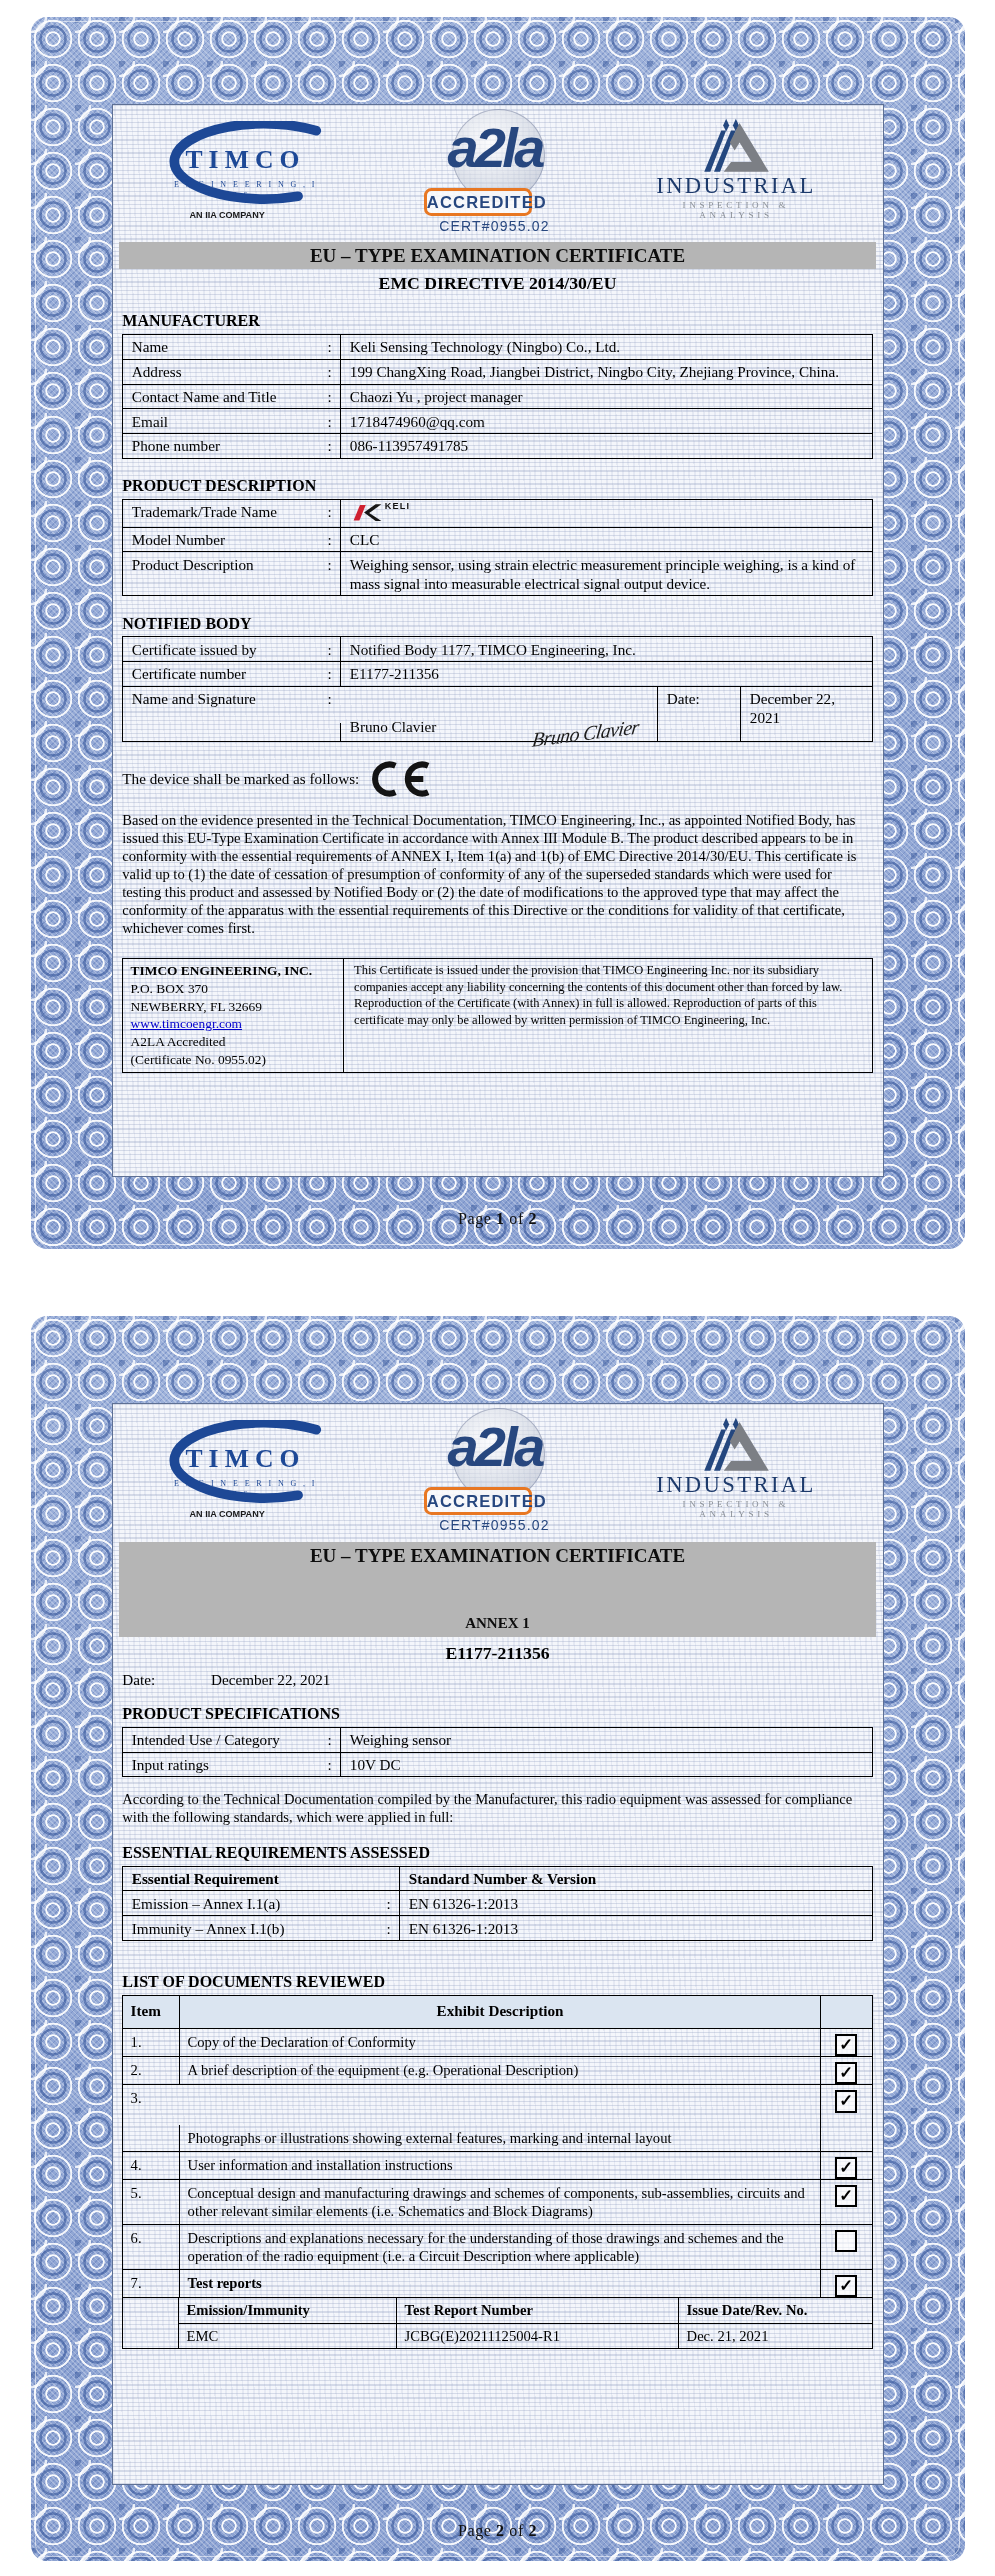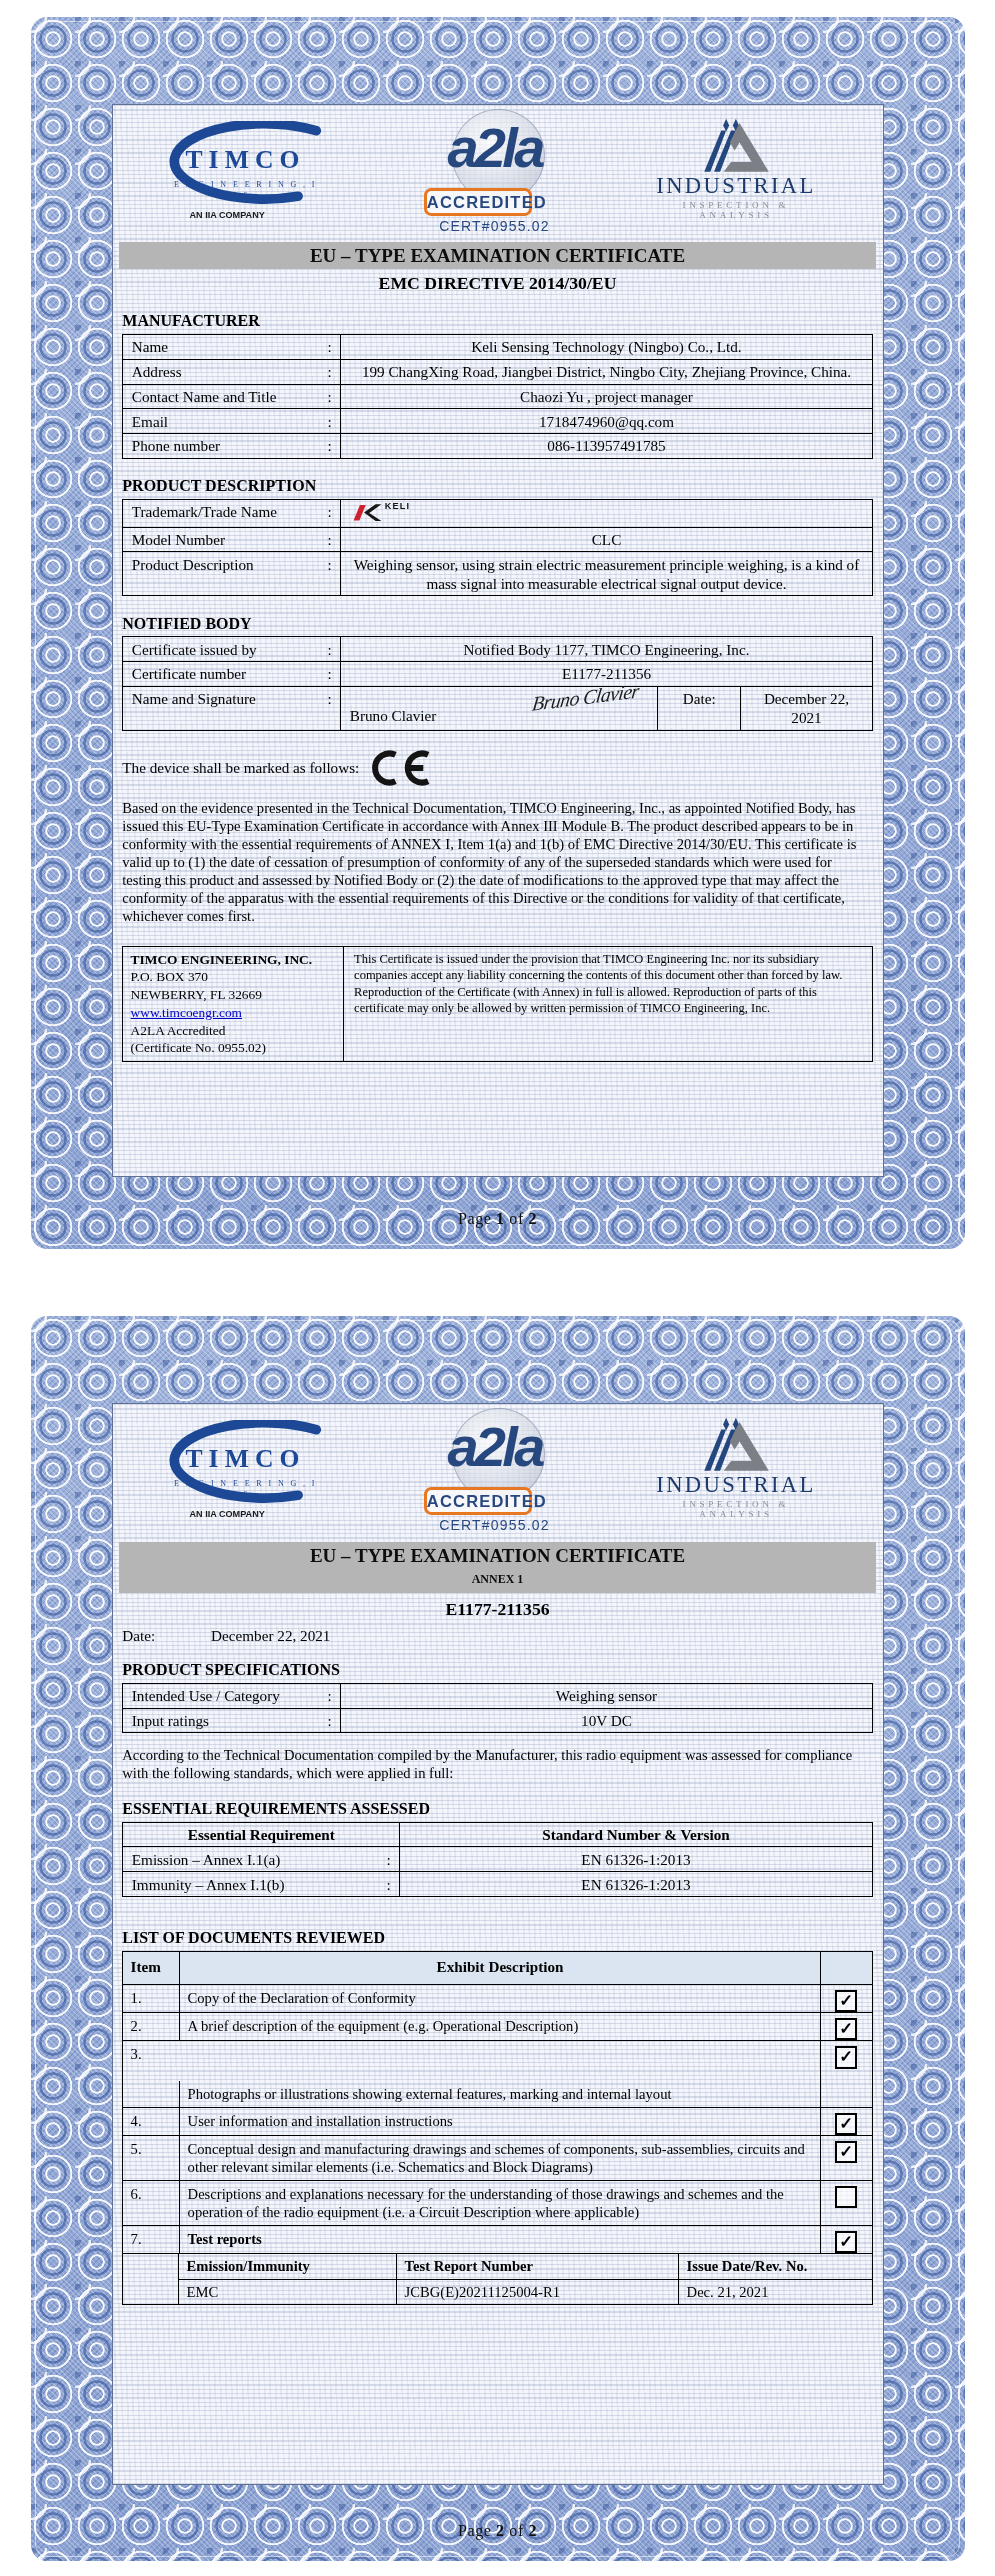--- a/index.html
+++ b/index.html
@@ -47,42 +47,42 @@
   .a2la-cert{position:absolute;left:0;top:109px;width:100%;font-family:"Liberation Sans",sans-serif;font-size:14px;letter-spacing:1.2px;color:#27477f;}
   .industrial{position:absolute;left:532px;top:12.2px;width:183px;height:116px;text-align:center;}
   .industrial svg{width:67px;height:56px;}
   .ind-name{font-size:22.6px;color:#1d3a6b;letter-spacing:2.4px;line-height:22px;}
   .ind-sub{font-size:9.1px;color:#8a8f96;letter-spacing:3.7px;margin-top:2.4px;}
 
   
   .banner{margin:3.7px 6.1px 0;background:#b5b5b5;text-align:center;font-weight:bold;font-size:19px;line-height:27px;color:#0d0d0d;}
   .banner2{margin:4.9px 6.1px 0;background:#b5b5b5;text-align:center;font-weight:bold;color:#0d0d0d;padding:2.4px 0 3.7px;}
   .banner2 .l1{font-size:19px;line-height:24.4px;}
-  .banner2 .l2{font-size:12px;line-height:21px;}
+  .banner2 .l2{font-size:15px;line-height:21px;margin-top:44px;}
   .sub1{margin-top:4.3px;text-align:center;font-weight:bold;font-size:17.7px;}
   .sub2{margin-top:5.5px;text-align:center;font-weight:bold;font-size:16.5px;}
   .certnum{margin-top:5.5px;text-align:center;font-weight:bold;font-size:17.7px;}
   .dateline{margin:7.3px 9.8px 0;font-size:15.2px;}
   .dateline .dl{display:inline-block;width:85px;}
 
   h2{margin:18.3px 9.8px 3.7px;font-size:16px;font-weight:bold;}
   h2.tight{margin-top:16px;}
 
   
   .tbl{margin:0 9.8px;border:1.8px solid #000;}
-  .tr{display:grid;text-align:center;}
+  .tr{display:grid;}
   .tr + .tr{border-top:1.8px solid #000;}
   .td{padding:2.4px 8.5px;font-size:15.2px;line-height:19px;}
   .td + .td{border-left:1.8px solid #000;}
   .lab{display:flex;justify-content:space-between;}
   .colon{margin-left:4.9px;}
   .r2{grid-template-columns:217px 1fr;}
   .r2e{grid-template-columns:276px 1fr;}
   .rsig{grid-template-columns:217px 317px 83px 1fr;}
-  .sigcell{position:relative;padding-bottom:16px;}
+  .sigcell{position:relative;padding-bottom:16px;margin-top:36px;}
   .signame{position:absolute;left:8.5px;bottom:4.9px;font-size:15.2px;}
   .script{position:absolute;right:18.3px;top:1.2px;font-style:italic;font-size:20px;letter-spacing:-0.6px;transform:rotate(-7deg) skewX(-14deg);color:#1c1c1c;white-space:nowrap;}
   .bold{font-weight:bold;}
 
   .keli{display:flex;flex-direction:row;align-items:flex-start;line-height:1;}
   .keli svg{width:35px;height:22px;display:block;}
   .keli-text{font-family:"Liberation Sans",sans-serif;font-weight:bold;font-size:9.1px;letter-spacing:1.2px;color:#111;}
 
   
   .marking{margin:18.3px 9.8px 0;display:flex;align-items:center;gap:11px;font-size:15.2px;}

